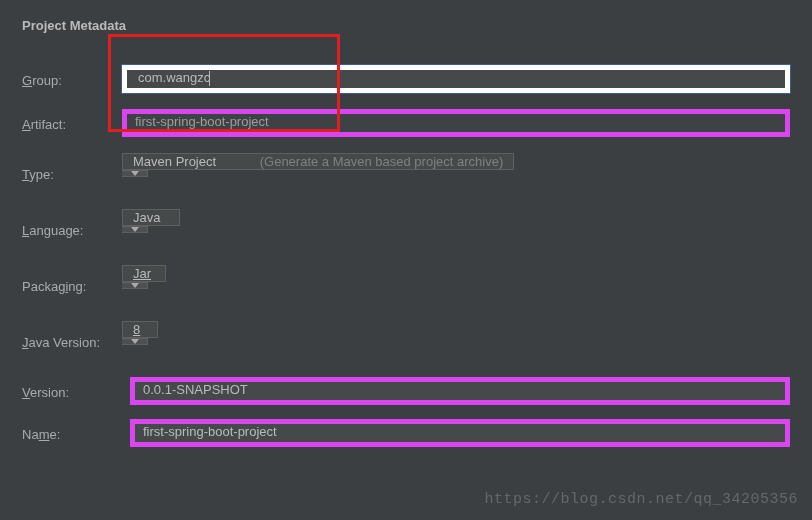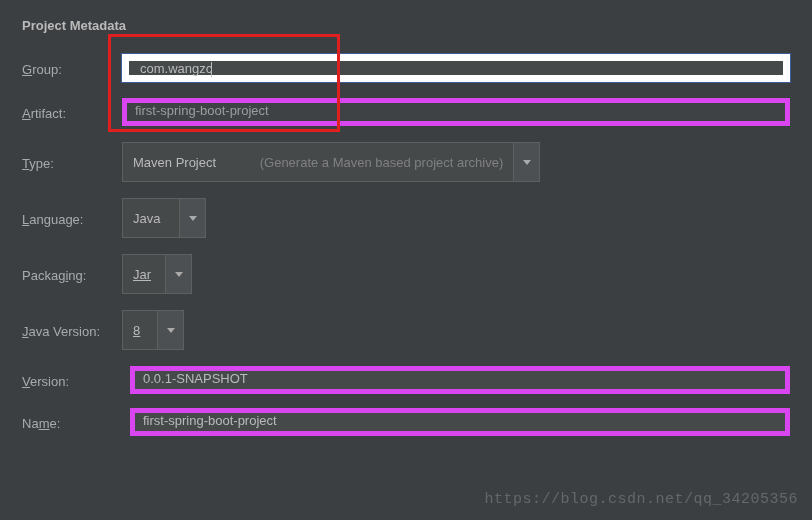--- a/index.html
+++ b/index.html
@@ -10,21 +10,21 @@
       font-family: "Segoe UI", Arial, sans-serif;
       font-size: 13px;
       color: #a8abad;
       overflow: hidden;
       position: relative;
     }
     .container { padding: 18px 22px 10px 22px; }
     .title {
       font-weight: bold;
       color: #bababa;
-      margin-bottom: 21px;
+      margin-bottom: 32px;
       font-size: 13px;
     }
     .row {
       display: flex;
       align-items: center;
       margin-bottom: 16px;
     }
     .row.tight { margin-bottom: 14px; gap: 8px; }
     .label {
       width: 100px;
@@ -42,28 +42,29 @@
       font-size: 13px;
       font-family: inherit;
       outline: none;
       width: 100%;
     }
     .text-input.readonly {
       background: #3f4244;
       color: #9c9e9e;
     }
     .text-input.focused {
-      border: 7px solid #ffffff;
+      border: 5px solid #ffffff;
       box-shadow: 0 0 0 1px #3b5e9a;
       padding-left: 11px;
     }
     .select {
       display: flex;
       align-items: stretch;
       height: 40px;
+      flex-direction: column;
     }
     .select-main {
       background: #45494a;
       border: 1px solid #5e6060;
       color: #bababa;
       padding: 0 10px;
       display: flex;
       align-items: center;
       gap: 4px;
       font-size: 13px;

